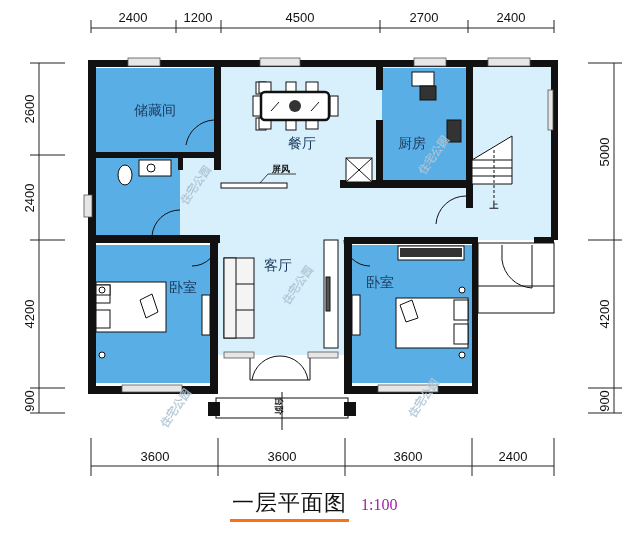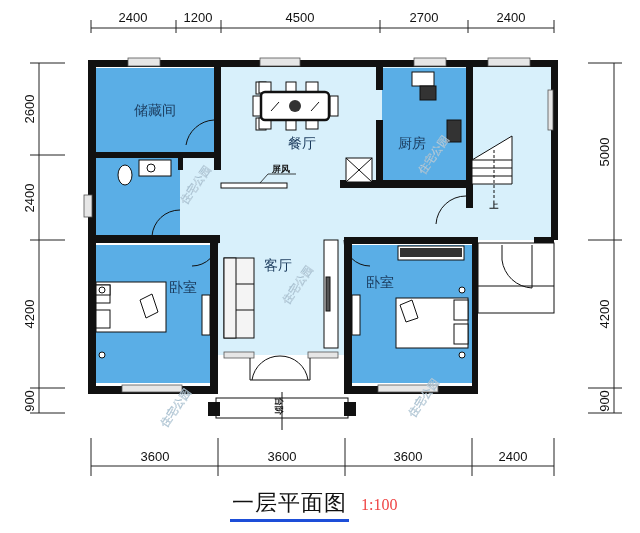--- a/index.html
+++ b/index.html
@@ -3,22 +3,22 @@
 <meta charset="utf-8">
 <style>
   html, body { margin:0; padding:0; background:#ffffff; }
   body { width:640px; height:533px; position:relative; overflow:hidden; font-family:"DejaVu Sans", sans-serif; }
   #plan { position:absolute; left:0; top:0; width:640px; height:533px; }
   .dimtxt { font-family:"Liberation Sans", sans-serif; font-size:13px; fill:#111; }
   .room-label { font-family:"DejaVu Sans", sans-serif; font-size:14px; fill:#1a3a5c; }
   .small-label { font-family:"DejaVu Sans", sans-serif; font-size:9px; fill:#111; font-weight:bold; }
   .wm { font-family:"DejaVu Sans", sans-serif; font-size:11px; fill:#ffffff; stroke:#9bb6c8; stroke-width:0.5; opacity:0.85; }
   #title-block { position:absolute; left:230px; top:488px; height:30px; display:flex; align-items:baseline; }
-  #title-main { font-family:"DejaVu Serif", serif; font-size:22px; color:#111; border-bottom:3px solid #1d4ed8; padding:0 2px 1px 2px; letter-spacing:1px; }
-  #title-scale { font-family:"Liberation Serif", serif; font-size:16px; color:#ef4444; margin-left:12px; }
+  #title-main { font-family:"DejaVu Serif", serif; font-size:22px; color:#111; border-bottom:3px solid #f97316; padding:0 2px 1px 2px; letter-spacing:1px; }
+  #title-scale { font-family:"Liberation Serif", serif; font-size:16px; color:#a21caf; margin-left:12px; }
 </style>
 </head>
 <body>
 
 <svg id="plan" viewBox="0 0 640 533" xmlns="http://www.w3.org/2000/svg">
 
   <g stroke="#222" stroke-width="1" fill="none">
     <line x1="91" y1="28" x2="554" y2="28"></line>
     <line x1="91" y1="20" x2="91" y2="33"></line>
     <line x1="176" y1="20" x2="176" y2="33"></line>

